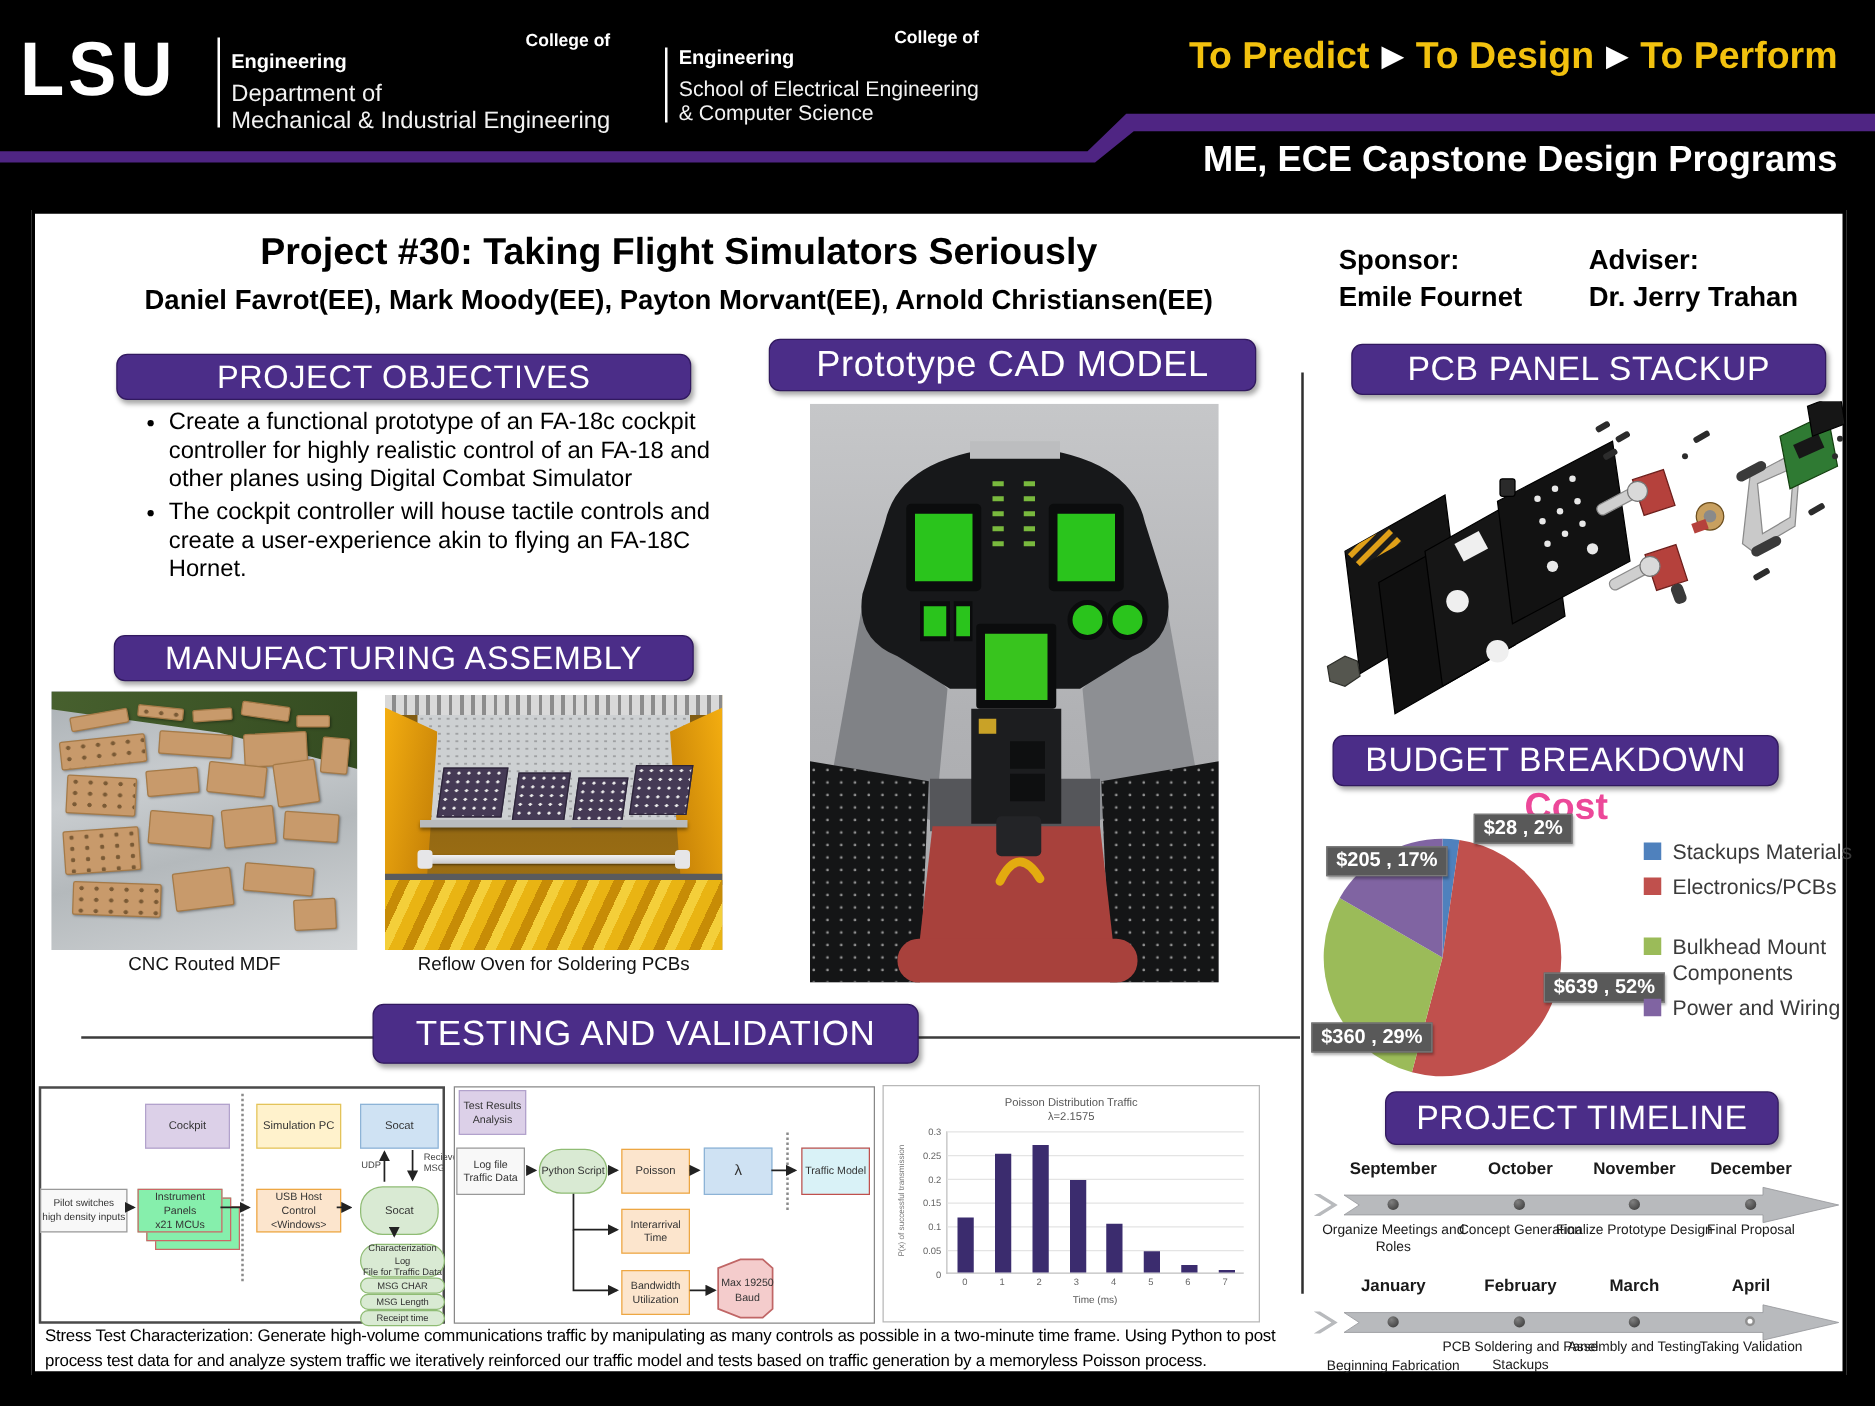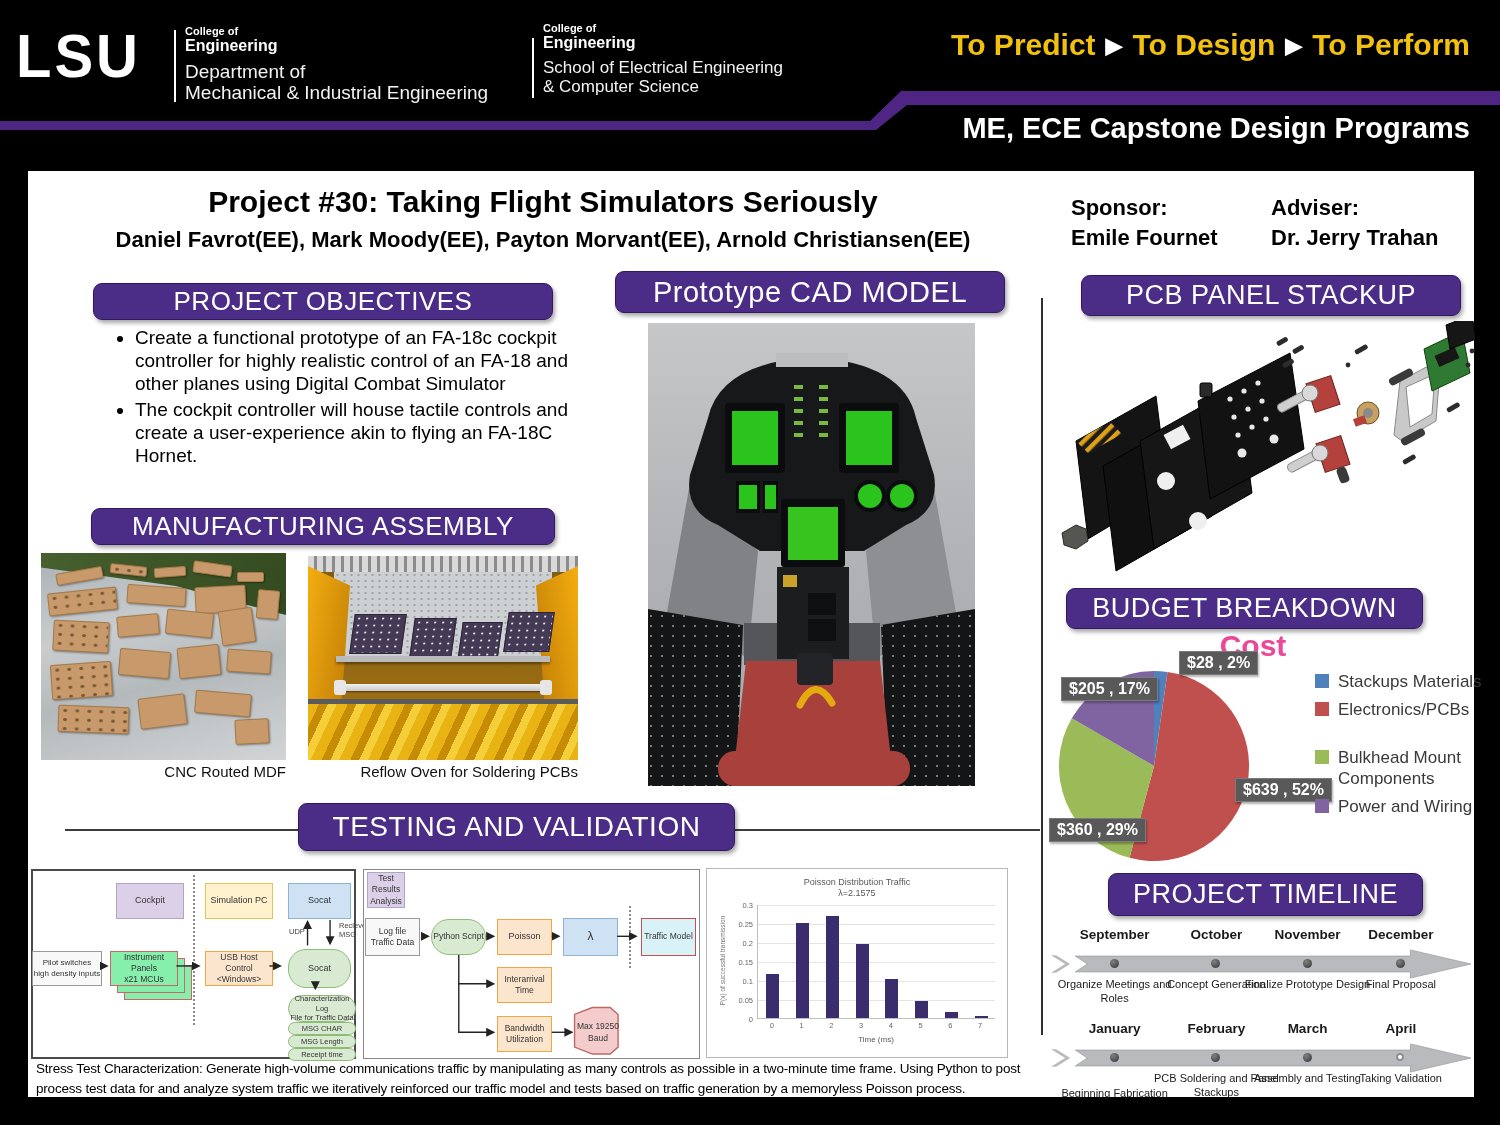--- a/index.html
+++ b/index.html
@@ -6,21 +6,21 @@
   *{box-sizing:border-box;}
   .poster{position:relative;width:1500px;height:1125px;background:#000;overflow:hidden;
           font-family:"Liberation Sans",sans-serif;-webkit-font-smoothing:antialiased;}
   .pre{white-space:pre-line;}
 
   
   .lsu-logo{position:absolute;left:16px;top:22px;color:#fff;font-size:58px;font-weight:bold;
             letter-spacing:3px;transform:scaleY(1.05);}
   .hdr-divider{position:absolute;width:2px;background:#fff;}
   .college{position:absolute;color:#fff;line-height:1.12;}
-  .college .c-small{font-size:11px;font-weight:bold;}
+  .college .c-small{font-size:14px;font-weight:bold;text-align:right;}
   .college .c-bold{font-size:16px;font-weight:bold;margin-bottom:6px;}
   .college .c-dept{font-size:19px;font-weight:normal;color:#f2f2f2;}
   .slogan{position:absolute;top:28px;right:30px;font-size:30px;font-weight:bold;color:#F2C10E;}
   .slogan .sep{color:#fff;font-size:22px;vertical-align:2px;padding:0 10px;}
   .program-line{position:absolute;top:112px;right:30px;font-size:29px;font-weight:bold;color:#fff;}
   .stripe-svg{position:absolute;left:0;top:0;width:1500px;height:160px;pointer-events:none;}
 
   
   .panel{position:absolute;left:25px;top:168px;width:1452px;height:932px;background:#fff;
          border:3px solid #000;color:#111;}
@@ -34,21 +34,21 @@
        display:flex;align-items:center;justify-content:center;box-shadow:2px 3px 4px rgba(0,0,0,.35);
        letter-spacing:.5px;}
 
   
   .bullets{position:absolute;left:75px;top:156px;width:505px;}
   .bullets ul{margin:0;padding-left:32px;}
   .bullets li{font-size:19px;line-height:1.2;margin-bottom:4px;color:#000;}
 
   
   .photo{position:absolute;overflow:hidden;}
-  .photo-cap{position:absolute;font-size:15px;text-align:right;color:#111;}
+  .photo-cap{position:absolute;font-size:15px;text-align:center;color:#111;}
   .mdf-scene{width:100%;height:100%;position:relative;
      background:linear-gradient(165deg,#aab0b4 0%,#c9cdd0 35%,#b4b9bc 60%,#d2d5d7 100%);}
   .mdf-grass{position:absolute;inset:0;
      background:linear-gradient(100deg,#47602e,#32491f);
      clip-path:polygon(0 0,100% 0,100% 30%,55% 16%,0 7%);}
   .mdf-piece{position:absolute;background:#c89a6b;border:1px solid #a57a47;border-radius:2px;
      box-shadow:1px 1px 2px rgba(0,0,0,.35);}
   .oven-scene{width:100%;height:100%;position:relative;background:linear-gradient(180deg,#7e5a12,#a87614);}
   .oven-top{position:absolute;left:0;top:0;right:0;height:16px;
      background:repeating-linear-gradient(90deg,#d9d9d9 0 6px,#8c8c8c 6px 9px);}
@@ -466,21 +466,21 @@
           <line x1="145" y1="97" x2="168" y2="97" marker-end="url(#ah1)"></line>
           <line x1="240" y1="97" x2="251" y2="97" marker-end="url(#ah1)"></line>
           <line x1="279" y1="76" x2="279" y2="52" marker-end="url(#ah1)"></line>
           <line x1="302" y1="50" x2="302" y2="74" marker-end="url(#ah1)"></line>
           <line x1="287" y1="117" x2="287" y2="120" marker-end="url(#ah1)"></line>
         </g>
       </svg>
     </div>
 
     <div class="diag" style="left:335px;top:698px;width:337px;height:190px;border:1px solid #888;">
-      <div class="dbox c-lav pre" style="left:3px;top:2px;width:38px;height:36px;font-size:8.5px;">Test Results
+      <div class="dbox c-lav pre" style="left:3px;top:2px;width:54px;height:36px;font-size:8.5px;">Test Results
 Analysis</div>
       <div class="dbox c-wht pre" style="left:1px;top:48px;width:55px;height:38px;font-size:8.5px;">Log file
 Traffic Data</div>
       <div class="dbox c-grn pre" style="left:67px;top:49px;width:55px;height:36px;font-size:8.5px;">Python Script</div>
       <div class="dbox c-org pre" style="left:133px;top:49px;width:55px;height:36px;">Poisson</div>
       <div class="dbox c-blu" style="left:199px;top:48px;width:55px;height:38px;font-size:12px;">λ</div>
       <div class="dotted-v" style="left:265px;top:36px;height:62px;"></div>
       <div class="dbox c-cyn pre" style="left:277px;top:48px;width:55px;height:38px;font-size:8.5px;">Traffic Model</div>
       <div class="dbox c-org pre" style="left:133px;top:97px;width:55px;height:36px;font-size:8.5px;">Interarrival Time</div>
       <div class="dbox c-org pre" style="left:133px;top:146px;width:55px;height:36px;font-size:8.5px;">Bandwidth

